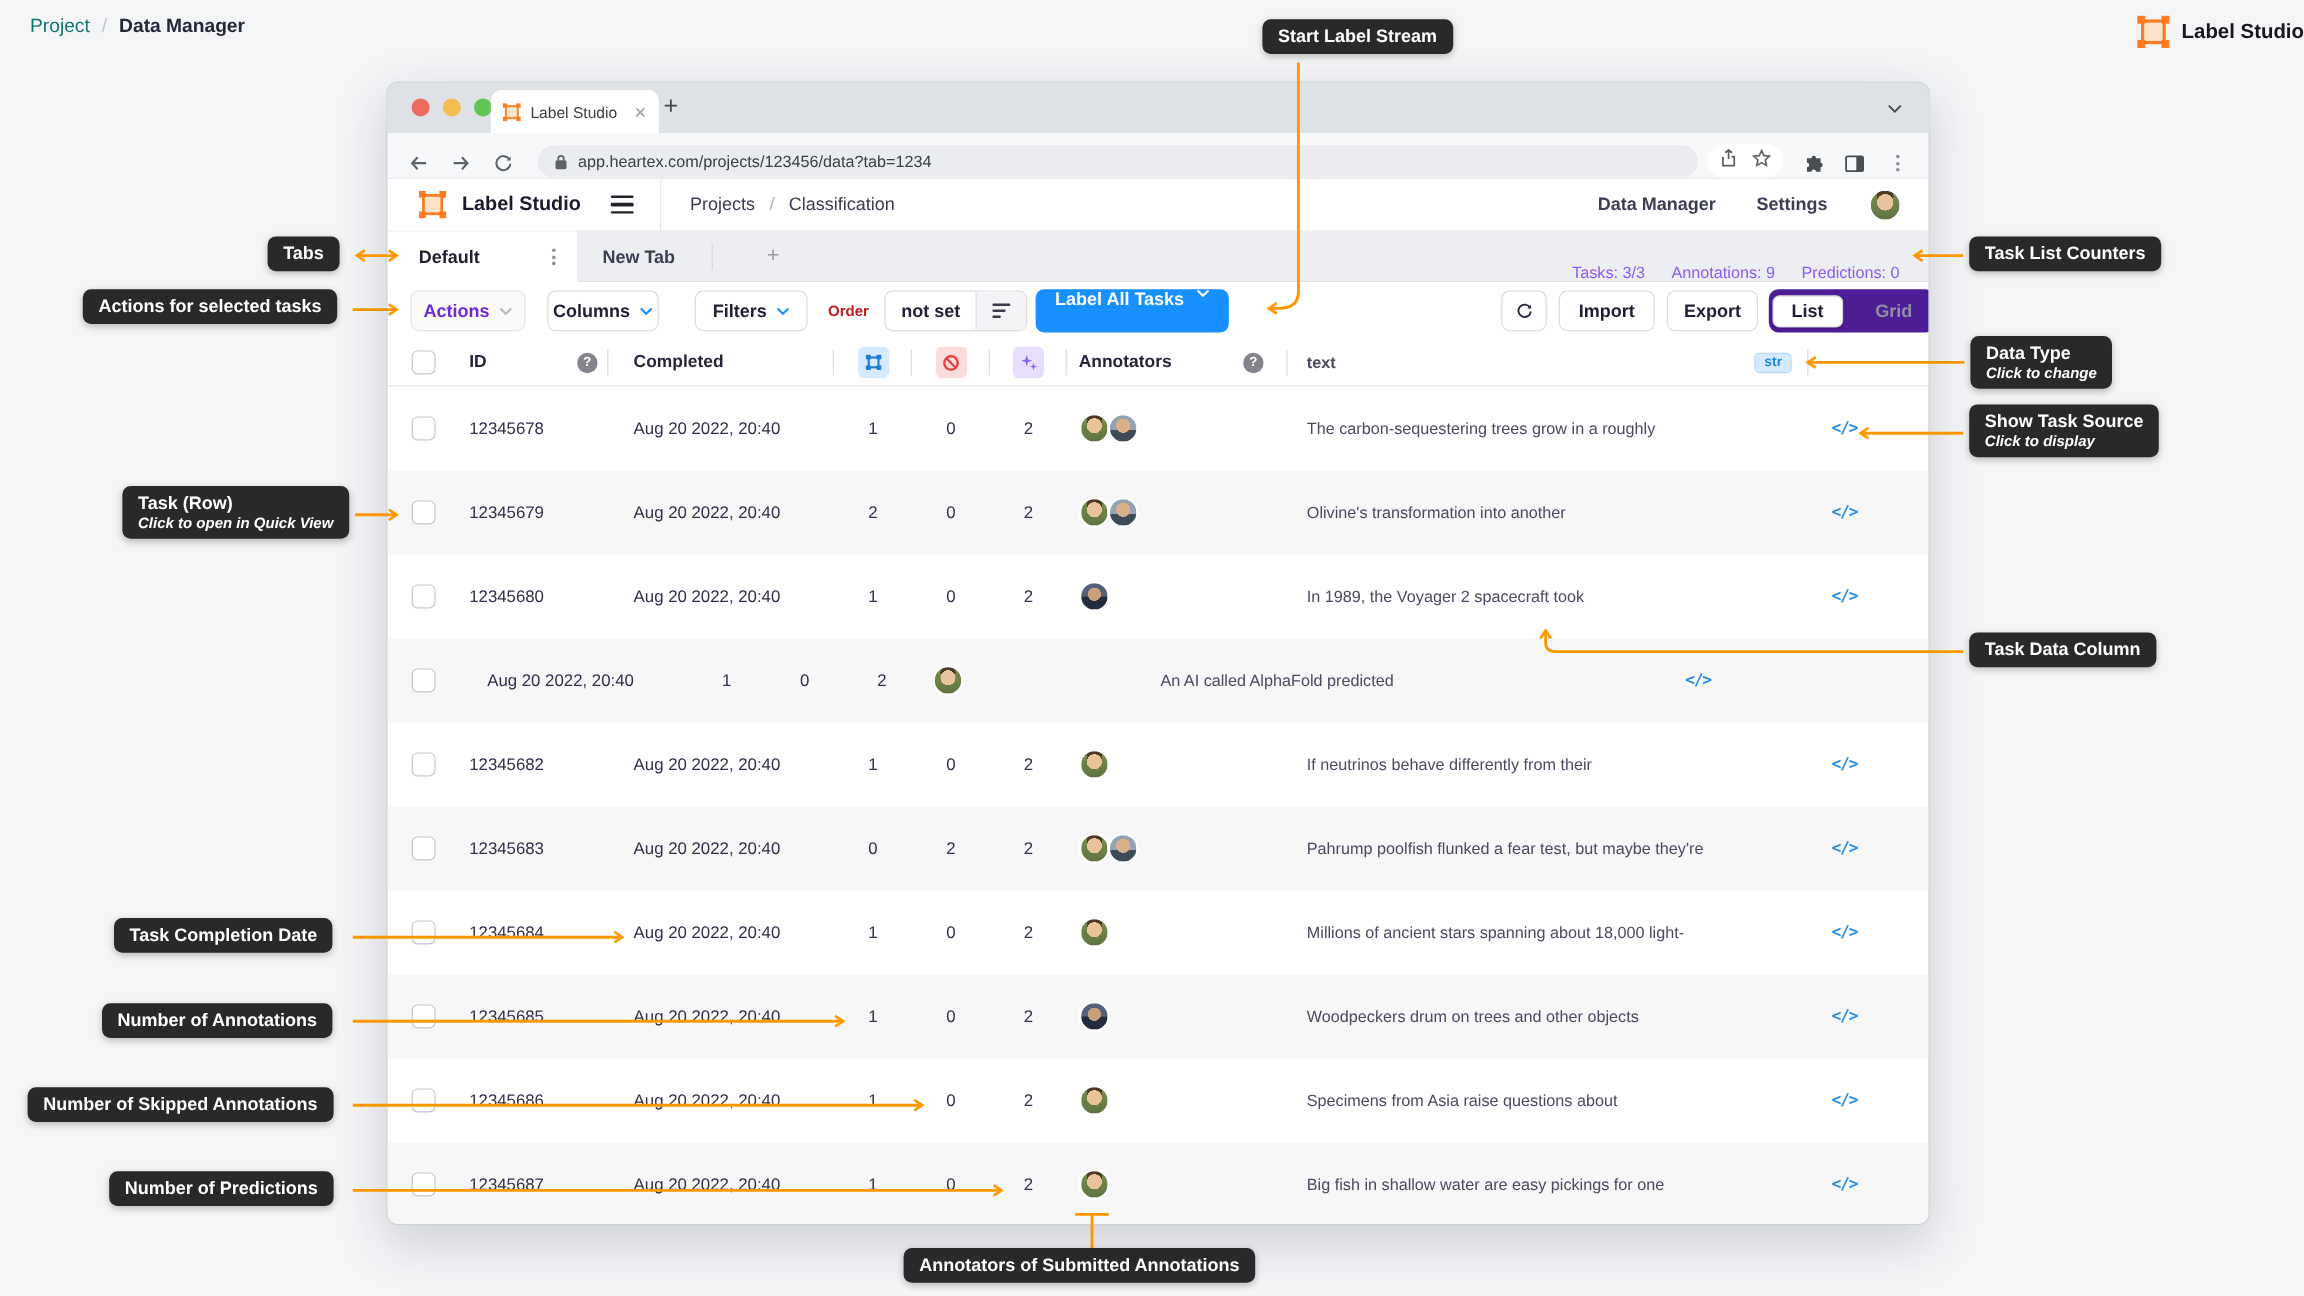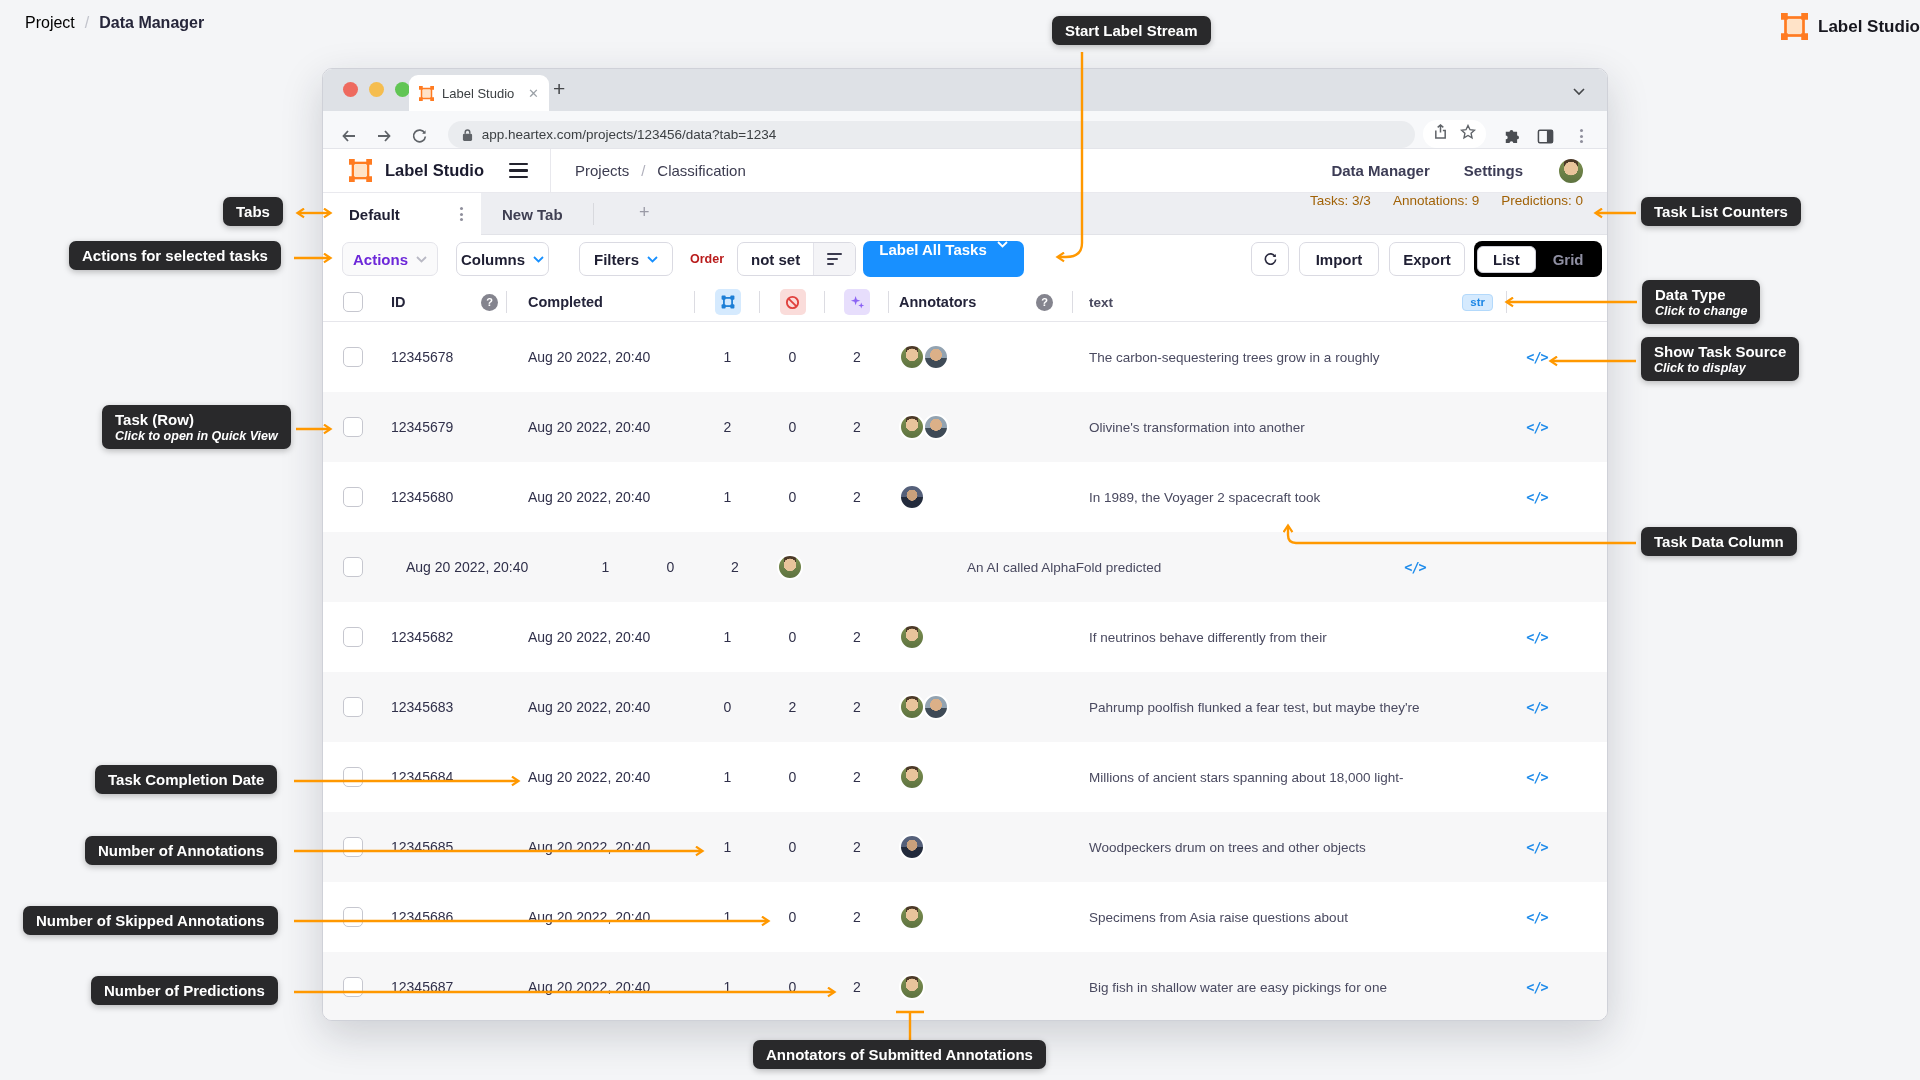--- a/index.html
+++ b/index.html
@@ -2,21 +2,21 @@
 <html><head>
 <meta charset="utf-8">
 <style>
   * { margin:0; padding:0; box-sizing:border-box; }
   html,body { width:1920px; height:1080px; }
   body { font-family:"Liberation Sans", sans-serif; }
   .stage { position:relative; width:1920px; height:1080px; background:#f4f5f7; overflow:hidden; }
 
   
   .page-breadcrumb { position:absolute; left:25px; top:14px; font-size:16px; display:flex; gap:10px; align-items:center; }
-  .page-breadcrumb .bc-root { color:#000000; }
+  .page-breadcrumb .bc-root { color:#0f766e; }
   .page-breadcrumb .bc-sep { color:#c2c4cc; }
   .page-breadcrumb .bc-cur { color:#26263a; font-weight:bold; }
 
   .brand-topright { position:absolute; left:1781px; top:13px; display:flex; align-items:center; gap:10px; }
   .brand-topright .brand-label { font-size:17px; font-weight:bold; color:#17171f; }
 
   
   .callout { position:absolute; background:#29292b; color:#fff; border-radius:7px;
              padding:6px 13px; font-size:15px; font-weight:bold; white-space:nowrap;
              box-shadow:0 2px 6px rgba(0,0,0,.25); z-index:50; }
@@ -82,43 +82,43 @@
   .tabsrow { top:124px; height:42px; background:#edeef2; border-bottom:1px solid #e2e3e8; }
   .dm-tab-active { position:absolute; left:0; top:0; width:158px; height:42px; background:#fff;
                    display:flex; align-items:center; justify-content:space-between; padding:0 18px 0 26px; }
   .dm-tab-active .lbl { font-size:15px; font-weight:bold; color:#1f1f33; }
   .vdots { display:flex; flex-direction:column; gap:2.5px; }
   .vdots i { width:3px; height:3px; border-radius:50%; background:#8f8f9c; }
   .dm-tab { position:absolute; left:158px; top:0; width:112px; height:42px; display:flex;
             align-items:center; padding-left:21px; font-size:15px; font-weight:bold; color:#3f3f52; }
   .dm-tab-div { position:absolute; left:270px; top:10px; width:1px; height:22px; background:#d8d9de; }
   .dm-add { position:absolute; left:316px; top:9px; font-size:18px; color:#9a9aa6; }
-  .counters { position:absolute; right:0; top:0; height:42px; display:flex; align-items:flex-start;
-              gap:22px; padding-right:24px; font-size:13.5px; color:#a16207; }
+  .counters { position:absolute; right:0; top:0; height:42px; display:flex; align-items:flex-end;
+              gap:22px; padding-right:24px; font-size:13.5px; color:#8b5cf6; }
 
   
   .toolbar { top:166px; height:48px; background:#fff; }
   .tbtn { position:absolute; top:7px; height:34px; border:1px solid #dadae2; border-radius:7px;
           background:#fff; display:flex; align-items:center; justify-content:center; gap:8px;
           font-size:15px; font-weight:bold; color:#1f1f33; }
   .tbtn.disabled { background:#fafafb; border-color:#e4e4ea; color:#6d28d9; }
   .order-lbl { position:absolute; left:367px; top:17px; font-size:12.5px; font-weight:bold; color:#b91c1c; }
   .notset { position:absolute; left:414px; top:7px; height:34px; border:1px solid #dadae2; border-radius:7px;
             background:#fff; display:flex; align-items:stretch; overflow:hidden; }
   .notset .txt { display:flex; align-items:center; padding:0 13px; font-size:15px; font-weight:bold; color:#1f1f33; }
   .notset .sortseg { width:42px; background:#f4f4f7; border-left:1px solid #e3e3ea; display:flex;
                      align-items:center; justify-content:center; }
   .sorticon { display:flex; flex-direction:column; gap:3px; align-items:flex-start; }
   .sorticon i { height:2.2px; background:#3a3a4e; border-radius:1px; display:block; }
   .sorticon i:nth-child(1){width:15px;} .sorticon i:nth-child(2){width:11px;} .sorticon i:nth-child(3){width:7px;}
   .label-all { position:absolute; left:540px; top:6px; width:161px; height:36px; background:#1890ff;
                border:none; border-radius:7px; color:#fff; font-size:15px; font-weight:bold;
                display:flex; justify-content:center; gap:10px; }
-  .viewtoggle { position:absolute; left:1151px; top:6px; height:36px; background:#000000;
-                border-radius:8px; display:flex; align-items:center; padding:3px; gap:2px; }
+  .viewtoggle { position:absolute; left:1151px; top:6px; height:36px; background:#4c1d95;
+                border-radius:8px; display:flex; align-items:center; padding:3px; gap:12px; }
   .viewtoggle .seg { font-size:15px; font-weight:bold; padding:4px 15px; border-radius:6px; }
   .viewtoggle .seg.on { background:#fff; border:1px solid #cfcfd8; color:#1f1f33; box-shadow:0 1px 2px rgba(0,0,0,.12); }
   .viewtoggle .seg.off { color:#8f8fa2; }
 
   
   .thead { top:214px; height:39px; background:#fff; border-bottom:1px solid #e6e6eb;
            display:flex; align-items:center; font-size:14.5px; font-weight:bold; color:#24243a; }
   .tbody { position:absolute; top:253px; left:0; width:100%; height:700px; }
   .trow { display:flex; align-items:center; height:70px; font-size:14px; color:#30304a; }
   .trow:nth-child(even) { background:#f7f7f8; }

